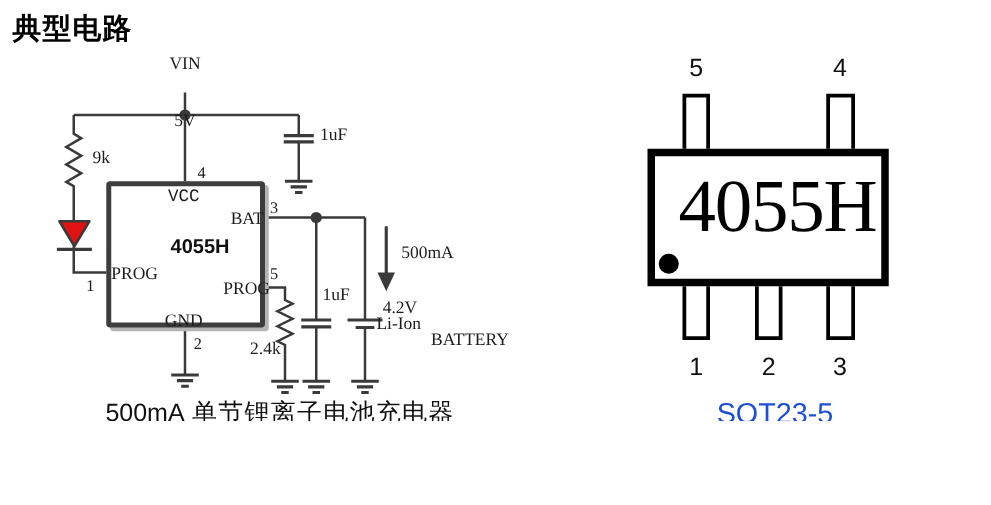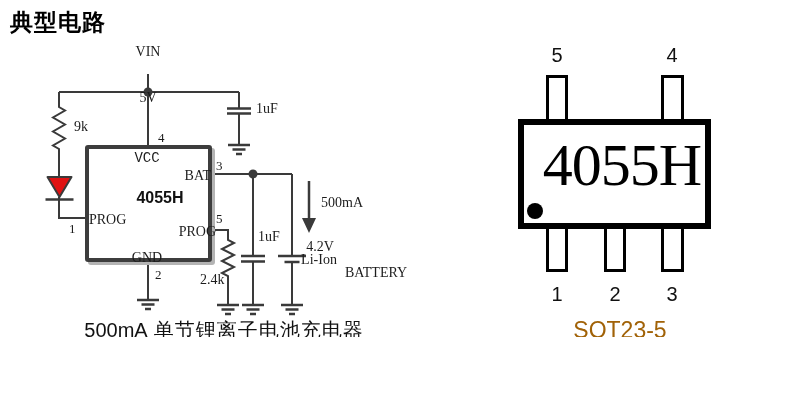--- a/index.html
+++ b/index.html
@@ -55,21 +55,21 @@
     position:absolute;left:519px;top:135px;width:192px;text-align:center;z-index:3;
     font-family:"Liberation Serif",serif;font-size:60px;line-height:60px;color:#000;
     text-indent:14px;letter-spacing:-1px;
   }
   .pkg-num{
     position:absolute;z-index:5;transform:translateX(-50%);
     font-family:"Liberation Sans",sans-serif;font-size:20px;line-height:1;color:#111;
   }
   .pkg-name{
     position:absolute;left:620px;top:319px;transform:translateX(-50%);z-index:5;
-    font-family:"Liberation Sans",sans-serif;font-size:23px;line-height:1;color:#a16207;
+    font-family:"Liberation Sans",sans-serif;font-size:23px;line-height:1;color:#1d4ed8;
   }
 </style>
 </head>
 <body>
 
 <div class="canvas">
 
   <h1 class="title">典型电路</h1>
 
   <svg class="wires" width="793" height="404" viewBox="0 0 793 404">

